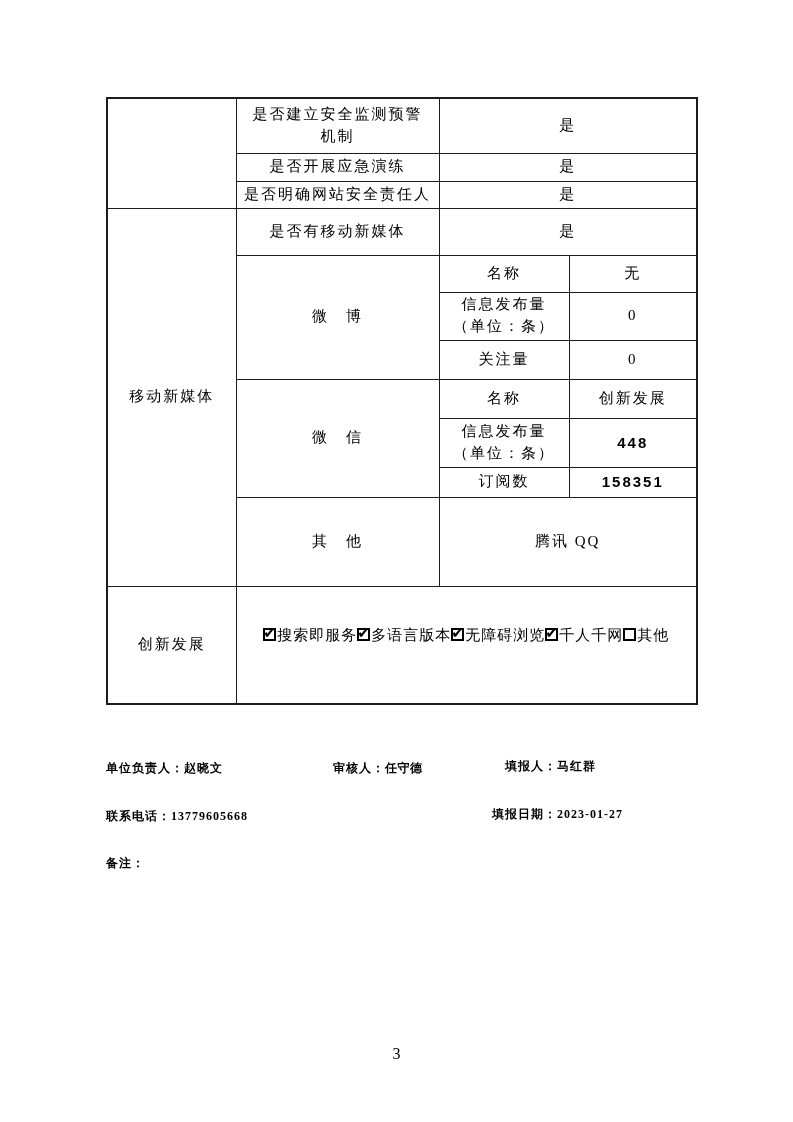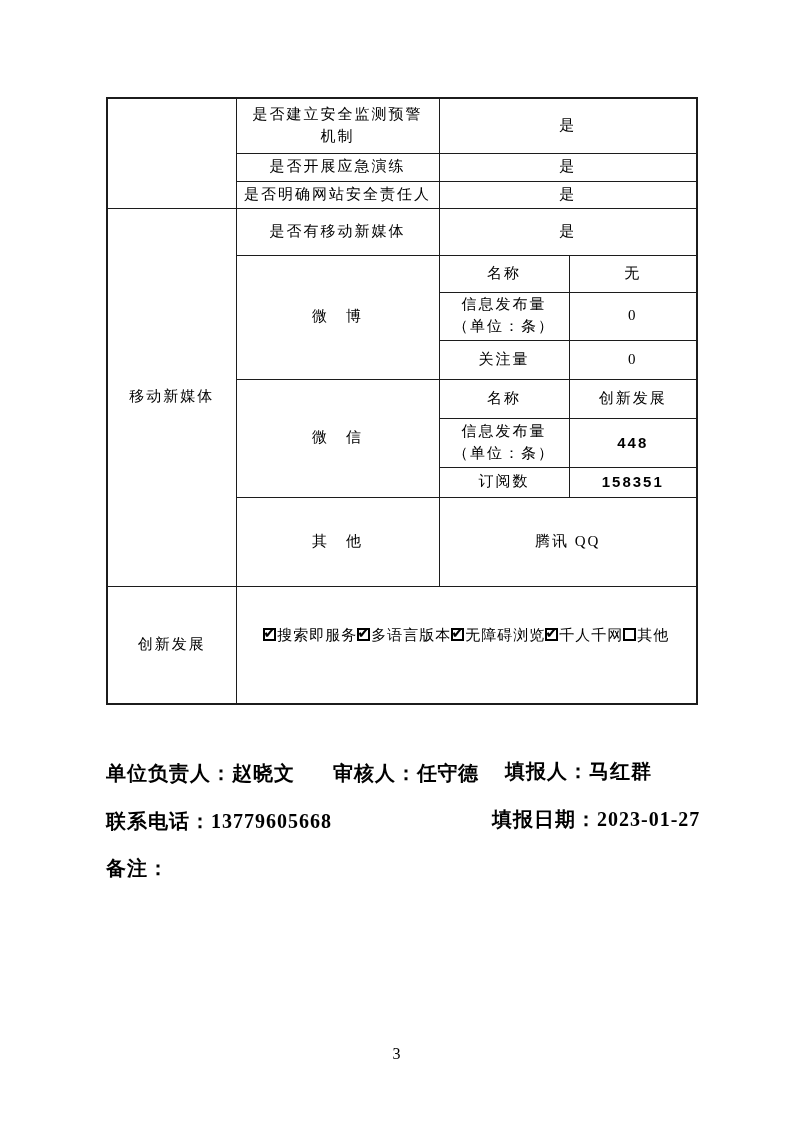--- a/index.html
+++ b/index.html
@@ -37,21 +37,21 @@
     display:inline-block;width:9px;height:9px;
     border:2.5px solid #000;position:relative;
     vertical-align:-1px;margin-right:1px;background:#fff;
   }
   .cb.checked::after{
     content:"✔";position:absolute;left:-2px;top:-7px;
     font-size:15px;font-weight:bold;color:#000;
     font-family:"DejaVu Sans",sans-serif;letter-spacing:0;
   }
   
-  .foot{position:absolute;font-size:20px;font-weight:bold;letter-spacing:1px;white-space:nowrap;}
+  .foot{position:absolute;font-size:12px;font-weight:bold;letter-spacing:1px;white-space:nowrap;}
   .f-unit{top:760px;left:106px;}
   .f-review{top:760px;left:333px;}
   .f-filler{top:758px;left:505px;}
   .f-phone{top:808px;left:106px;text-align:right;}
   .f-date{top:806px;left:492px;}
   .f-remark{top:855px;left:106px;font-family:Liberation Mono, monospace;}
   .heavy{font-family:"Liberation Sans","DejaVu Sans",sans-serif;font-weight:900;letter-spacing:0.5px;}
   .pageno{
     position:absolute;top:1045px;left:0;right:0;text-align:center;
     font-size:16px;letter-spacing:0;font-weight:normal;

